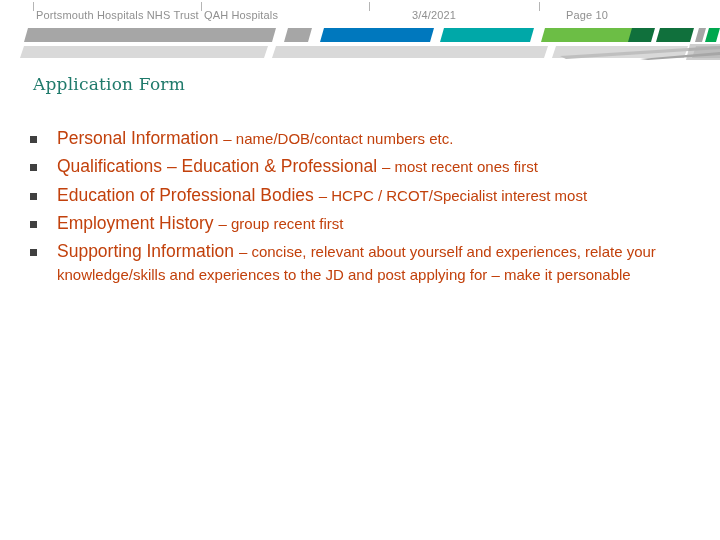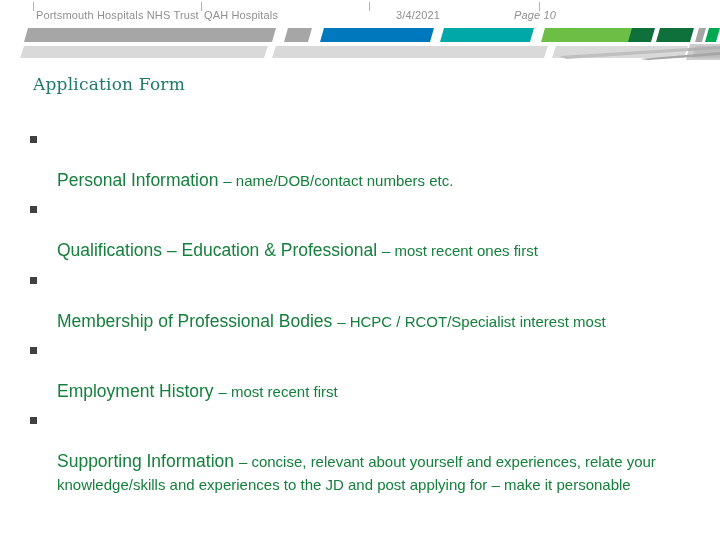--- a/index.html
+++ b/index.html
@@ -37,23 +37,23 @@
     position: absolute;
     top: 2px;
     width: 1px;
     height: 9px;
     background: #b5b5b5;
   }
   #header-field-trust { left: 36px; }
   #header-tick-trust  { left: 33px; }
   #header-field-site  { left: 204px; }
   #header-tick-site   { left: 201px; }
-  #header-field-date  { left: 356px; padding-left: 40px; }
+  #header-field-date  { left: 372px; padding-left: 40px; }
   #header-tick-date   { left: 369px; }
-  #header-field-page  { left: 514px; font-style: italic; }
+  #header-field-page  { left: 566px; }
   #header-tick-page   { left: 539px; }
 
   
   #banner {
     position: absolute;
     left: 0;
     top: 26px;
     width: 720px;
     height: 34px;
   }
@@ -87,23 +87,22 @@
     flex: 0 0 auto;
     width: 7px;
     height: 7px;
     background: #404040;
     margin-top: 9px;
     margin-right: 20px;
   }
   .bullet-text {
     flex: 1 1 auto;
     font-size: 17.5px;
-    color: #15803d;
+    color: #c2410c;
     line-height: 1.33;
-    margin-top: 42px;
   }
   .bullet-text .sub {
     font-size: 15px;
   }
 </style>
 </head>
 <body>
 
 <div id="header-bar">
 
@@ -153,26 +152,26 @@
   </div>
 
   <div class="bullet-item">
     <span class="bullet-marker"></span>
     <span class="bullet-text"><span>Qualifications – Education &amp; Professional </span><span class="sub">– most recent ones first</span></span>
   </div>
 
 
   <div class="bullet-item">
     <span class="bullet-marker"></span>
-    <span class="bullet-text"><span>Membership of Professional Bodies </span><span class="sub">– HCPC / RCOT/Specialist interest most</span></span>
+    <span class="bullet-text"><span>Education of Professional Bodies </span><span class="sub">– HCPC / RCOT/Specialist interest most</span></span>
   </div>
 
   <div class="bullet-item">
     <span class="bullet-marker"></span>
-    <span class="bullet-text"><span>Employment History </span><span class="sub">– most recent first</span></span>
+    <span class="bullet-text"><span>Employment History </span><span class="sub">– group recent first</span></span>
   </div>
 
 
   <div class="bullet-item">
     <span class="bullet-marker"></span>
     <span class="bullet-text"><span>Supporting Information </span><span class="sub">– concise, relevant about yourself and experiences, relate your knowledge/skills and experiences to the JD and post applying for – make it personable</span></span>
   </div>
 
 </div>
 

